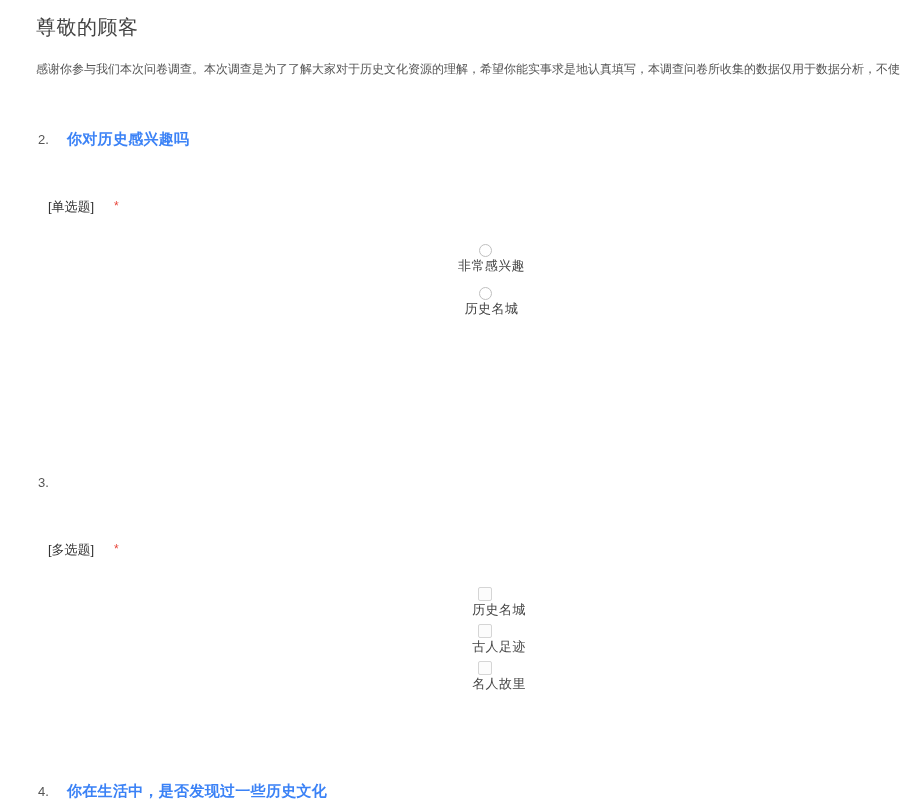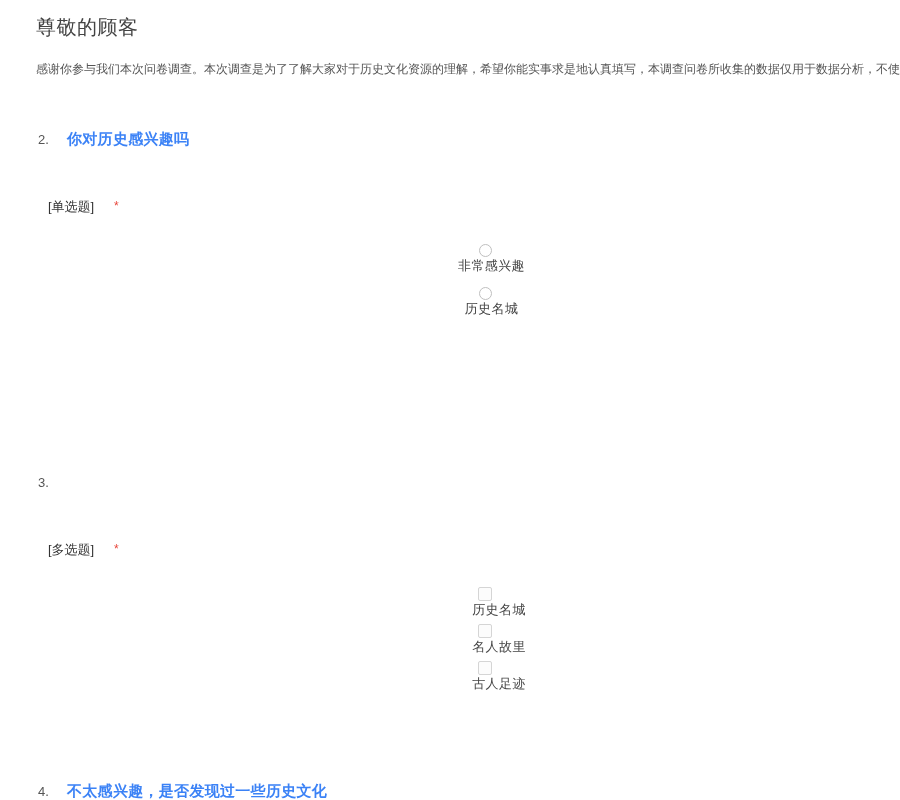--- a/index.html
+++ b/index.html
@@ -168,29 +168,29 @@
       <span class="q-type">[多选题]</span>
       <span class="q-required">*</span>
     </div>
     <div class="options">
       <div class="option-row checkbox-row">
         <span class="checkbox-mark"></span>
         <span class="option-label">历史名城</span>
       </div>
       <div class="option-row checkbox-row">
         <span class="checkbox-mark"></span>
-        <span class="option-label">名人故里</span>
+        <span class="option-label">古人足迹</span>
       </div>
       <div class="option-row checkbox-row">
         <span class="checkbox-mark"></span>
-        <span class="option-label">古人足迹</span>
+        <span class="option-label">名人故里</span>
       </div>
     </div>
   </div>
 
   <div class="question-block q4">
     <div class="question-head">
       <span class="q-number">4.</span>
-      <span class="q-title">不太感兴趣，是否发现过一些历史文化</span>
+      <span class="q-title">你在生活中，是否发现过一些历史文化</span>
     </div>
   </div>
 
 </div>
 
 </body></html>

